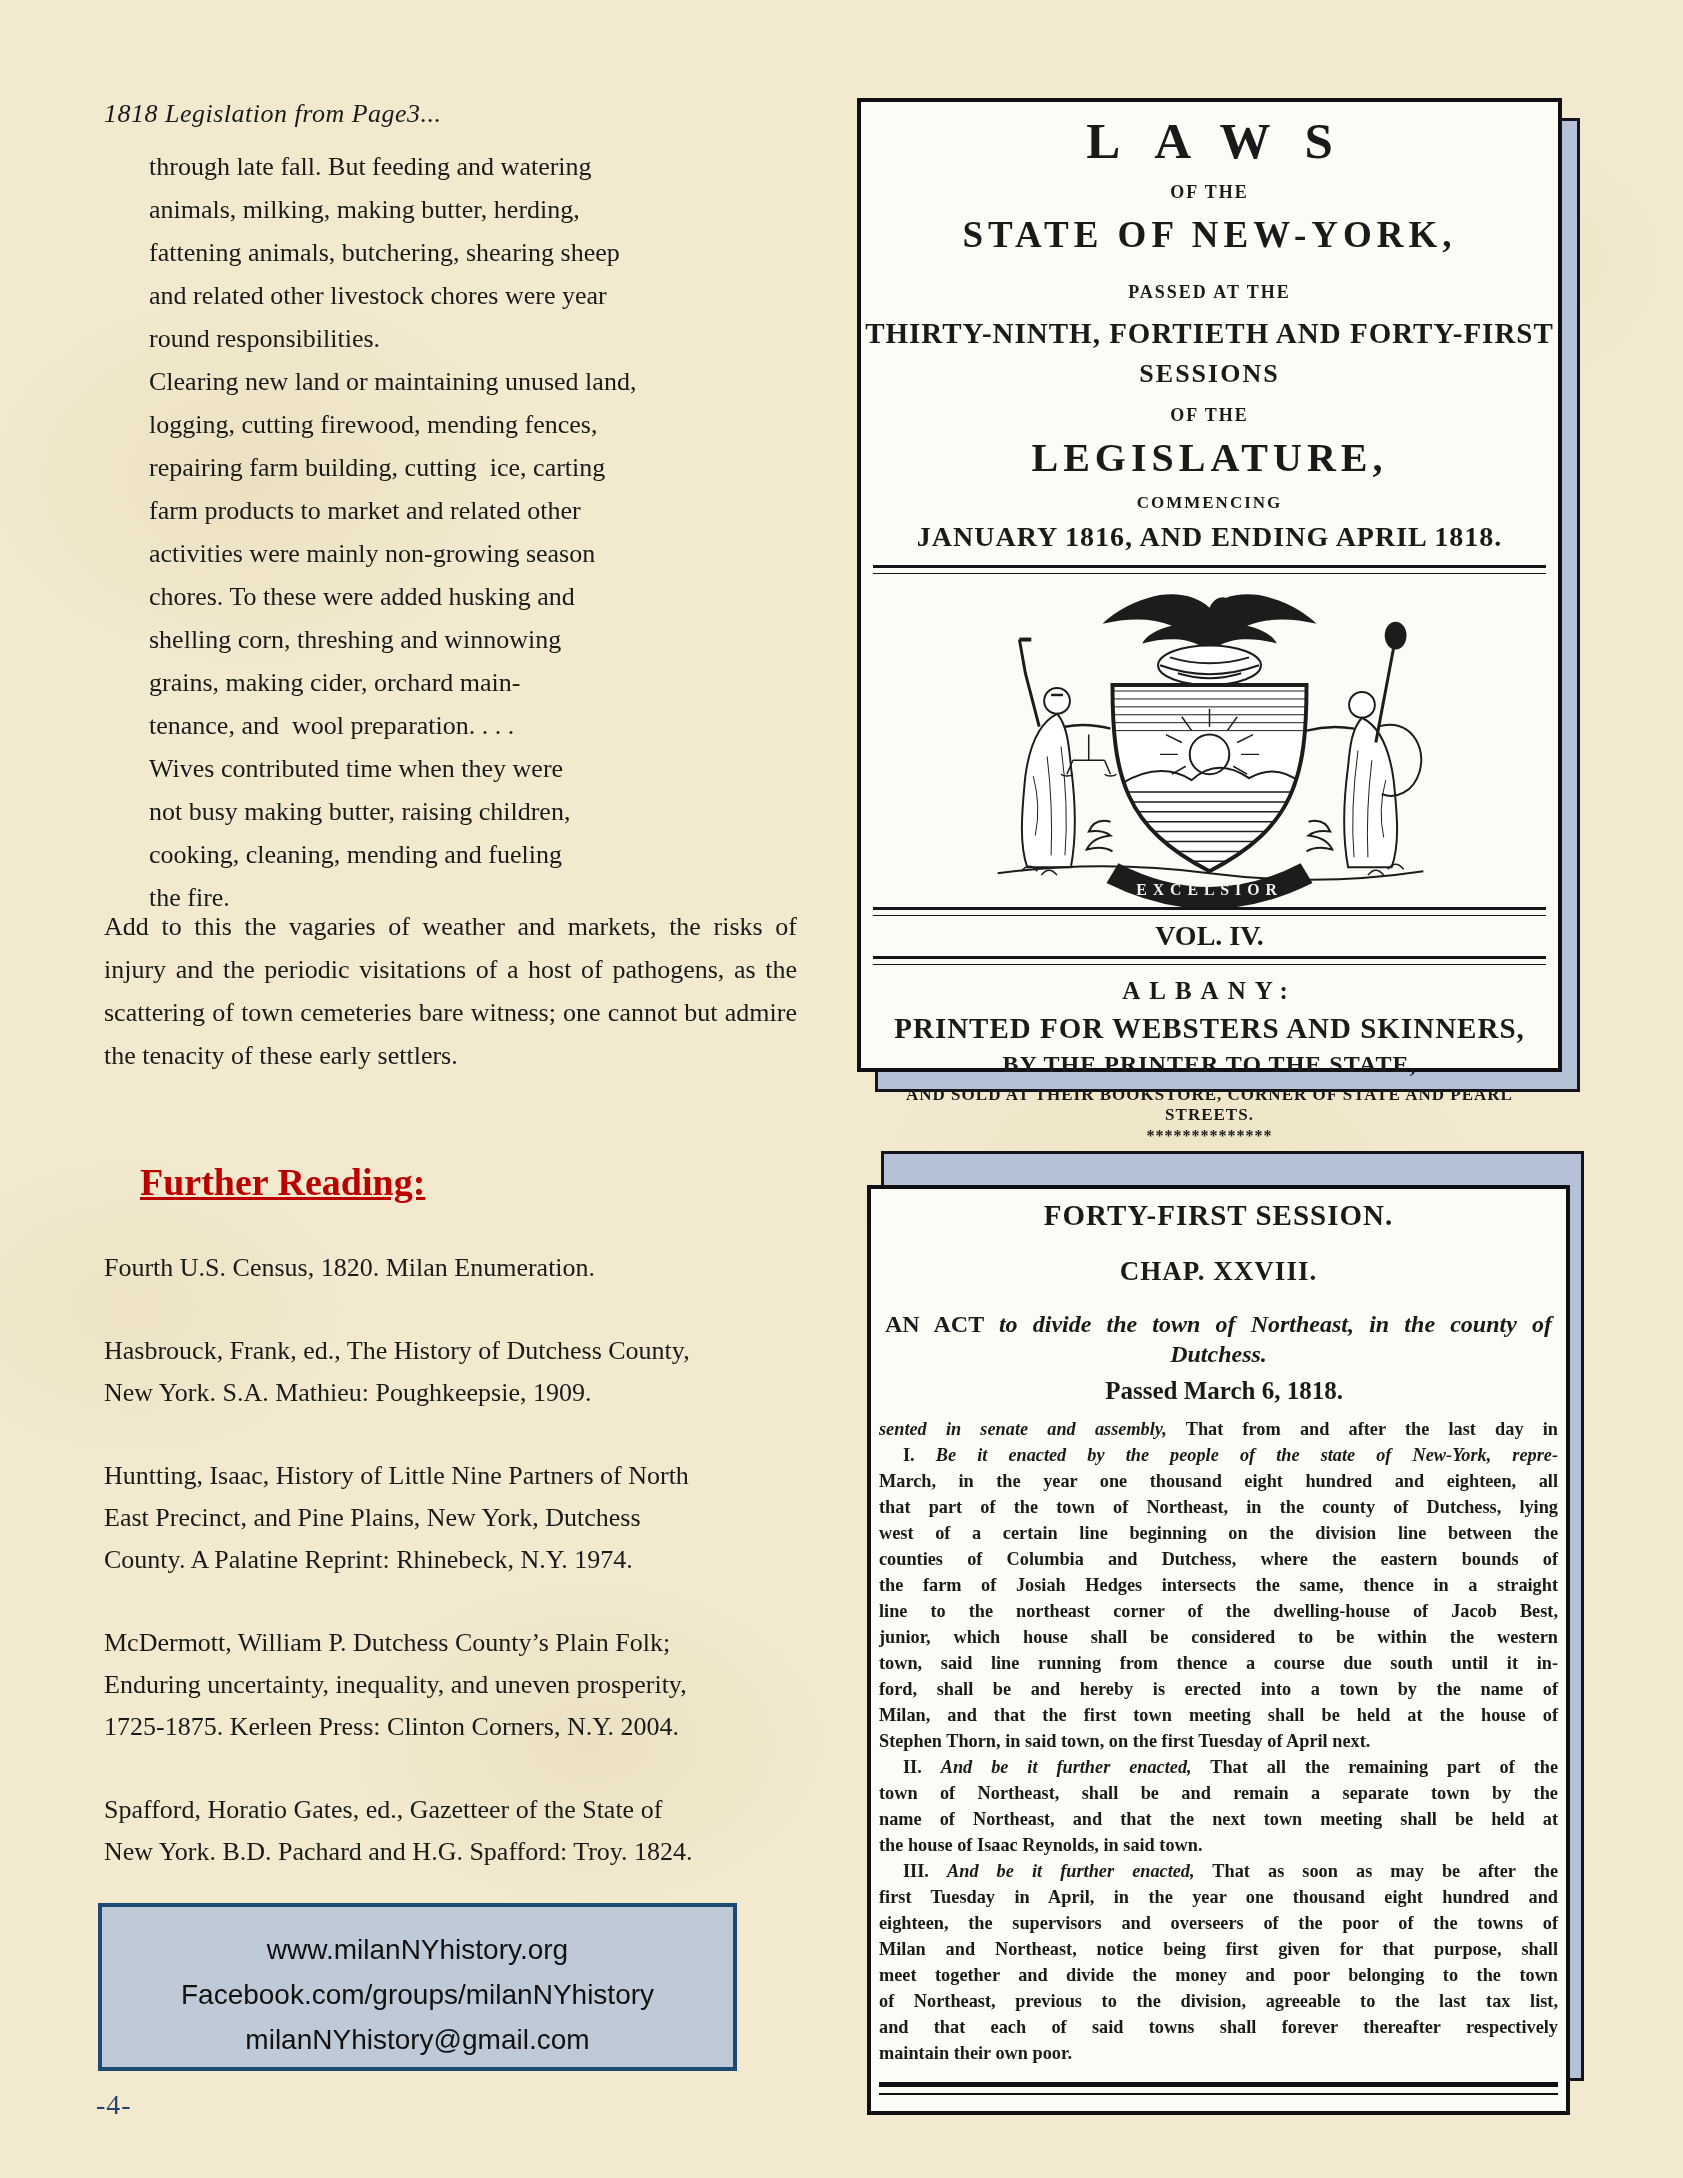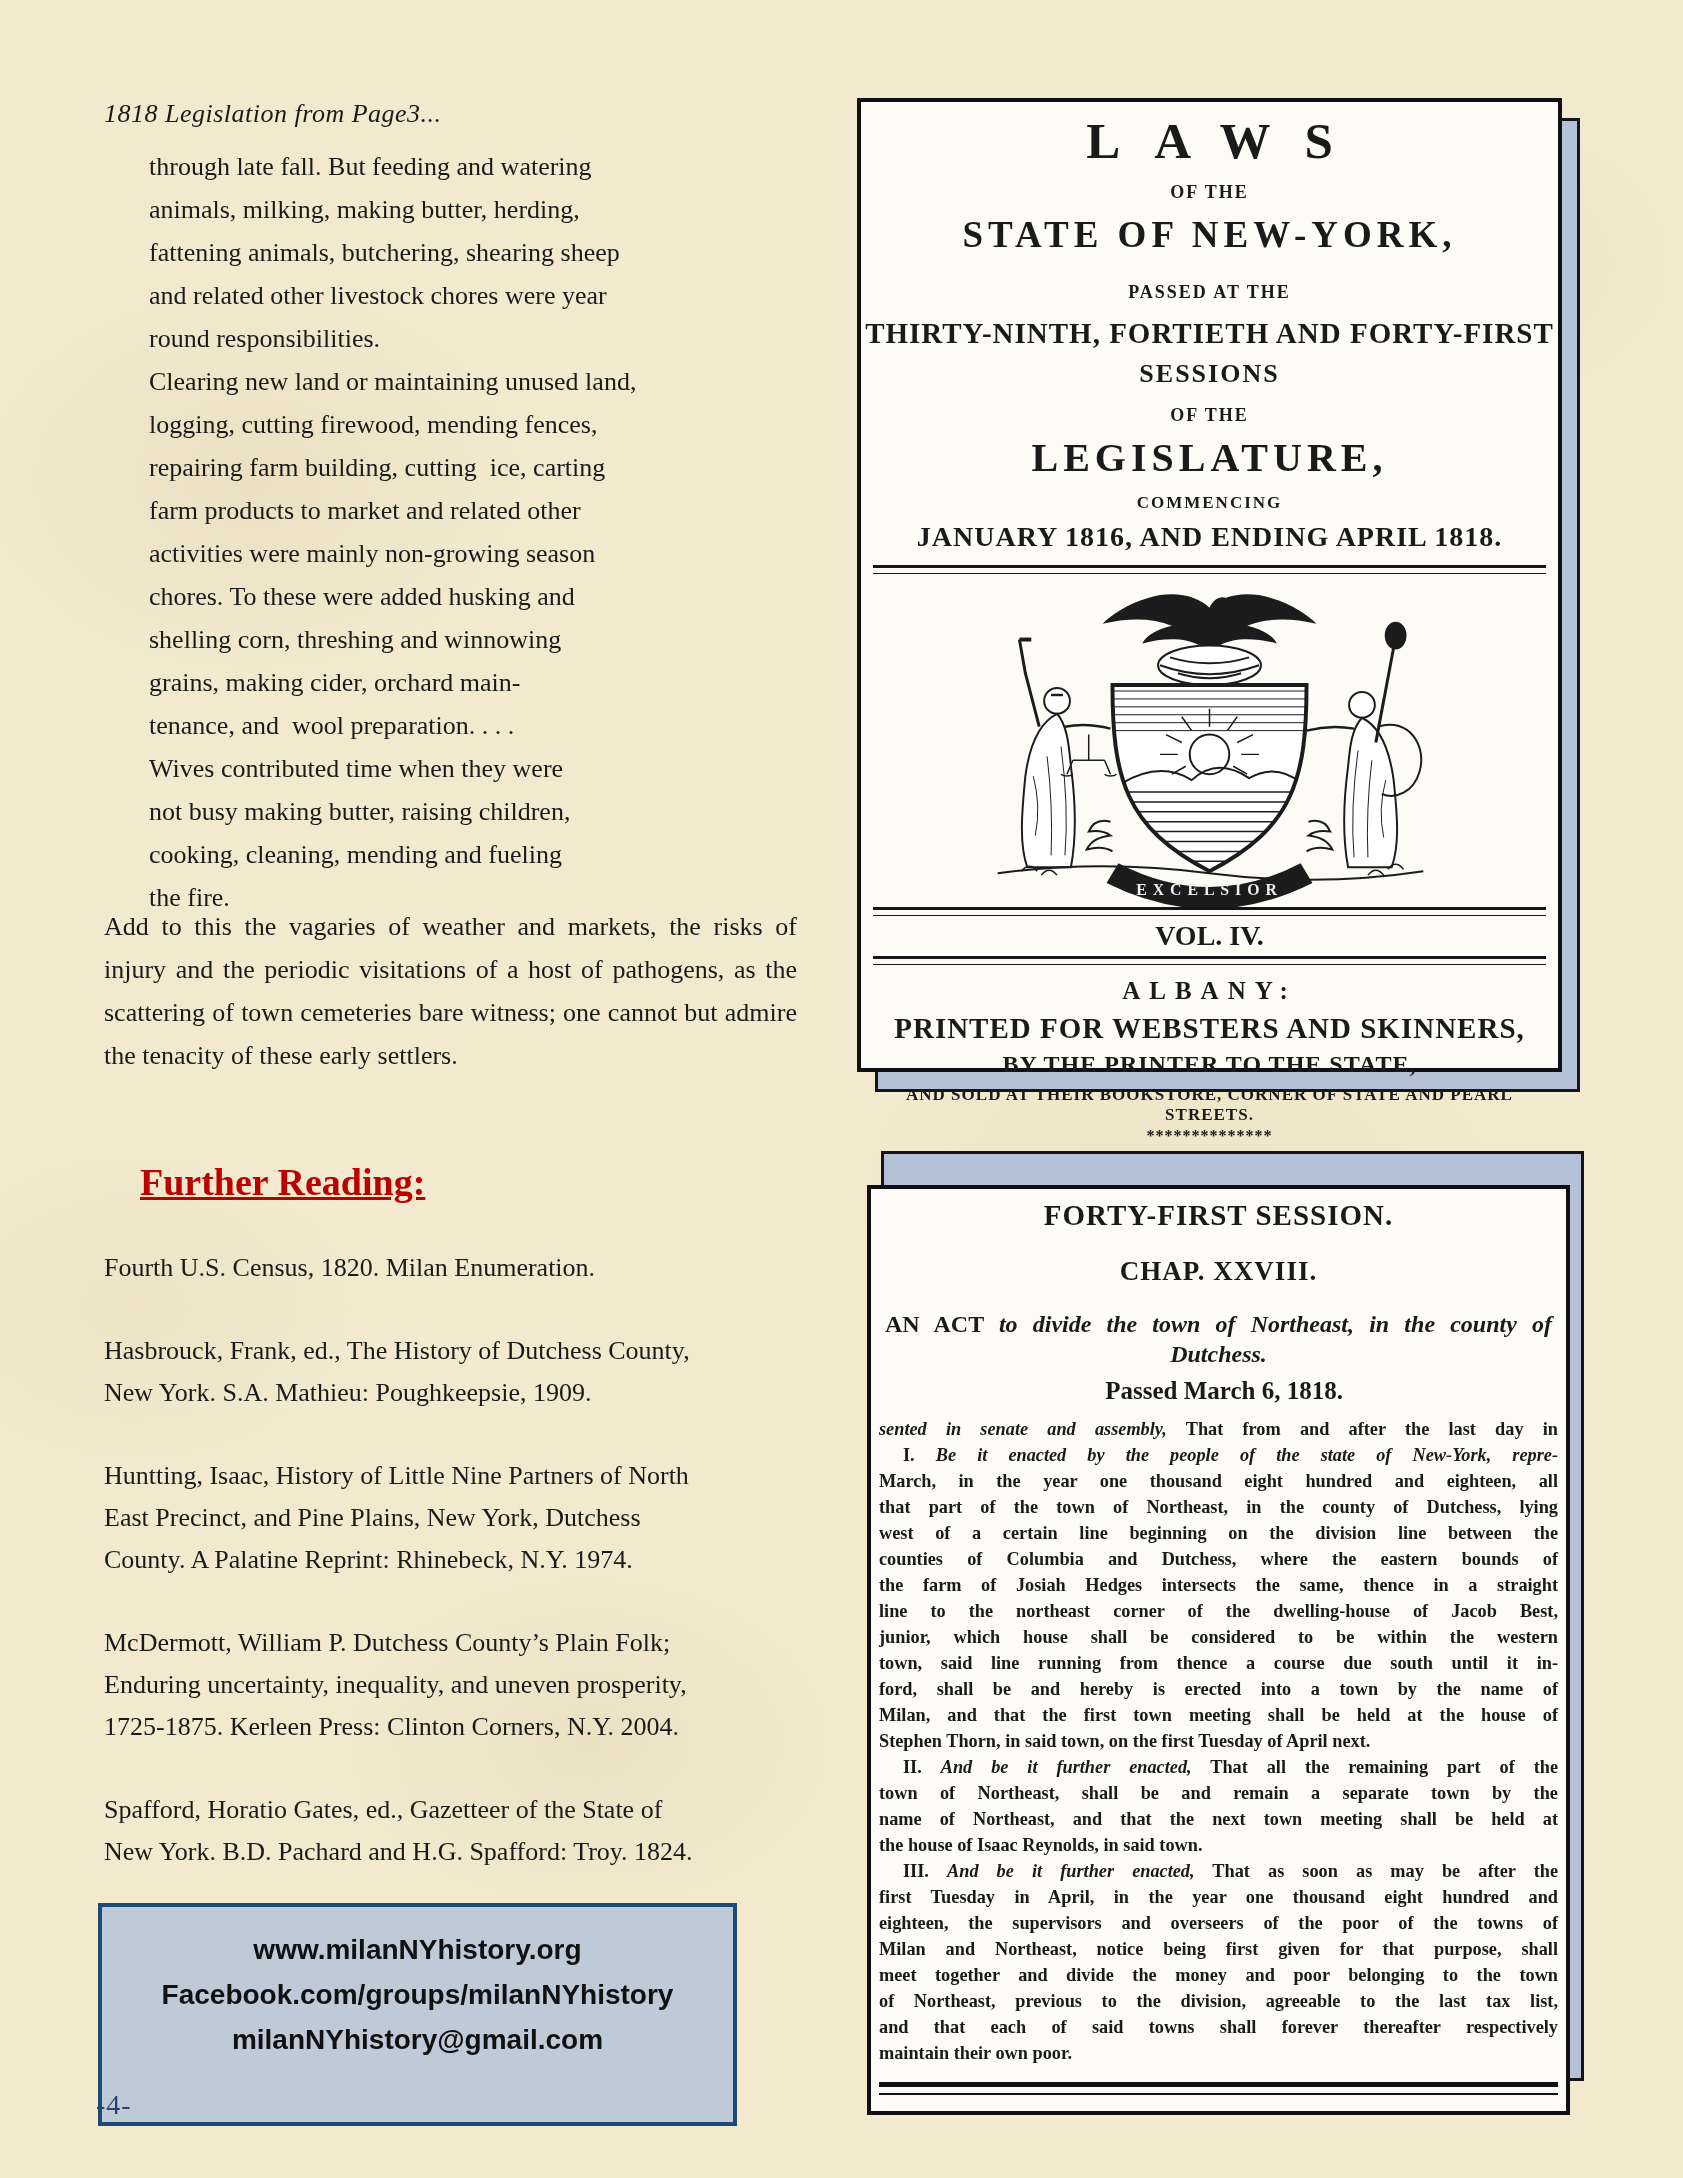--- a/index.html
+++ b/index.html
@@ -22,22 +22,22 @@
   .header-note{left:104px;top:99px;font-style:italic;font-size:26px;letter-spacing:0.5px;}
   .indent-block{left:149px;top:145px;width:634px;font-size:26px;line-height:43px;}
   .closing-para{left:104px;top:905px;width:693px;font-size:26px;line-height:43px;
     text-align:justify;text-align-last:left;}
   .further-reading{left:104px;top:1160px;font-size:38px;font-weight:bold;
     text-decoration:underline;color:#bb0000;margin-left:36px;}
   .citations{left:104px;top:1247px;width:713px;font-size:26px;line-height:42px;}
   .citation{margin-bottom:41px;}
 
   
-  .contact-box{left:98px;top:1903px;width:639px;height:223px;box-sizing:border-box;
-    background:#bfcad9;border:4px solid #1d4973;font-weight:bold;}
+  .contact-box{left:98px;top:1903px;width:639px;height:168px;box-sizing:border-box;
+    background:#bfcad9;border:4px solid #1d4973;}
   .contact-box .inner{padding-top:20px;font-family:"Liberation Sans",sans-serif;
     font-size:28px;line-height:45px;text-align:center;color:#111;}
   .page-number{left:96px;top:2089px;font-size:28px;color:#27436e;letter-spacing:1px;}
 
   
   .scan-back{position:absolute;background:#b4c1d6;border:3px solid #14141a;box-sizing:border-box;}
   .scan-front{position:absolute;background:#fcfbf5;border:4px solid #101014;box-sizing:border-box;}
 
   
   .cover{font-weight:bold;text-align:center;}

